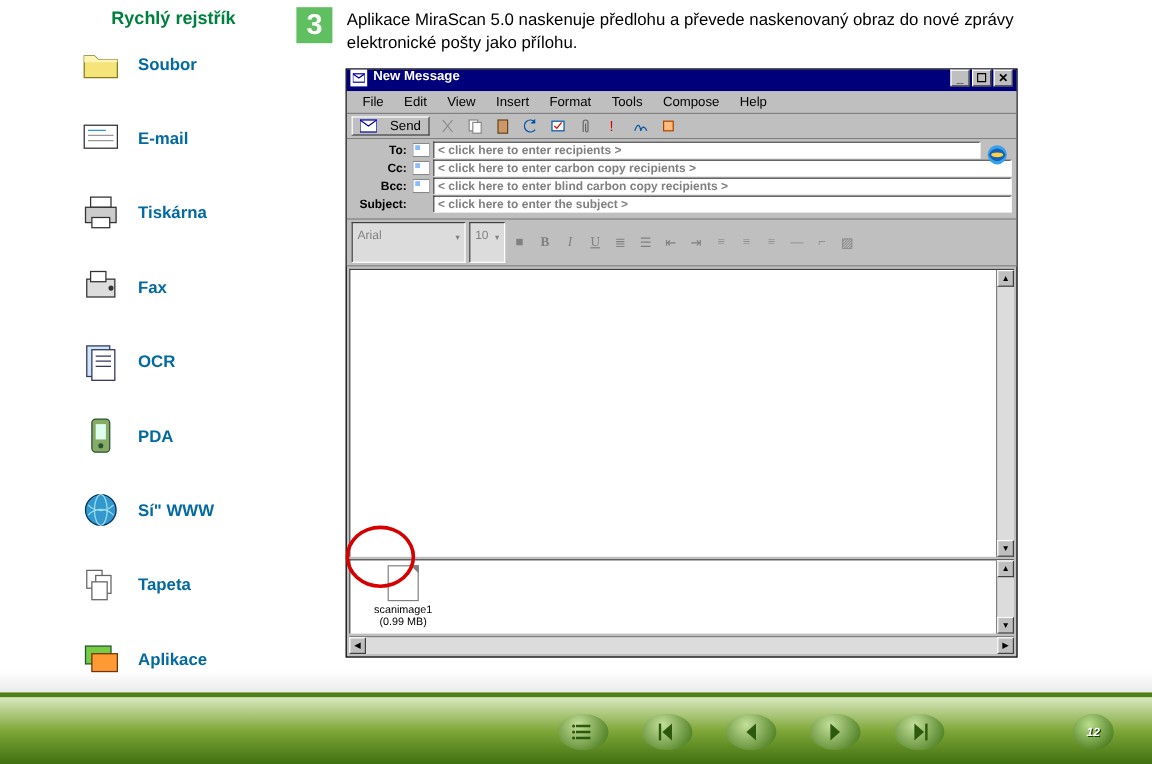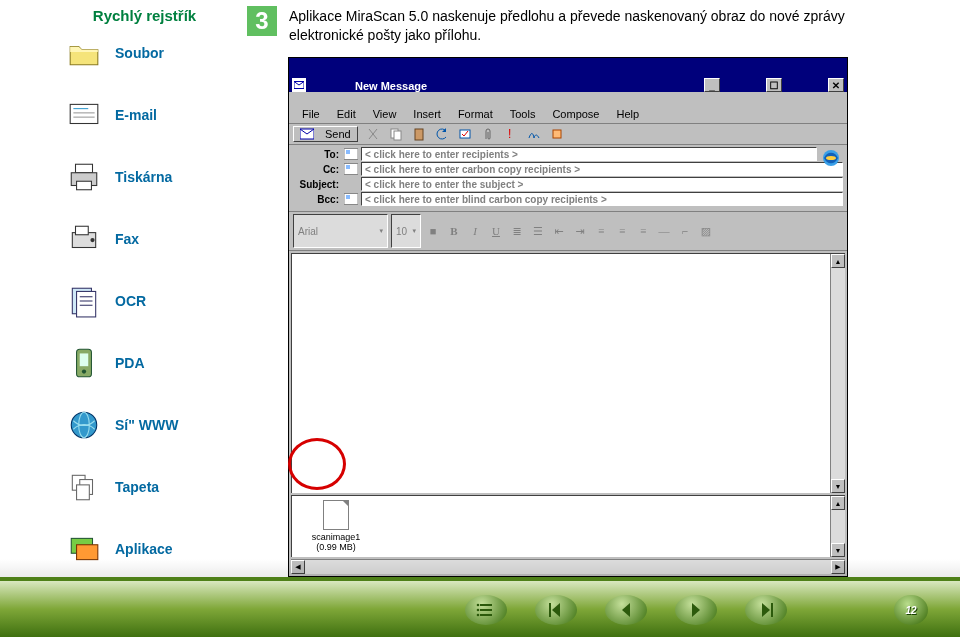--- a/index.html
+++ b/index.html
@@ -89,26 +89,25 @@
     top: 57px;
     width: 560px;
     background: #bfbfbf;
     border: 1px solid #000;
     font-family: Tahoma, Arial, sans-serif;
     font-size: 11px;
   }
   .titlebar {
     background: linear-gradient(#00007b,#00007b);
     color: #fff;
-    height: 34px;
+    height: 18px;
     display: flex;
-    align-items: flex-end;
+    align-items: flex-start;
     padding: 0 3px;
     font-weight: bold;
-    gap: 44px;
   }
   .titlebar .win-ico {
     width: 14px; height: 14px; background:#fff; margin-right:5px; display:flex;align-items:center;justify-content:center;
   }
   .titlebar .spacer { flex: 1; }
   .winbtn {
     width: 16px; height: 14px; background: #bfbfbf;
     border-top: 1px solid #fff; border-left: 1px solid #fff;
     border-right: 1px solid #404040; border-bottom: 1px solid #404040;
     margin-left: 2px;
@@ -117,21 +116,20 @@
     cursor:pointer;
   }
   .menubar {
     display:flex; gap:3px; padding:2px 6px;
     background:#bfbfbf;
     border-bottom: 1px solid #808080;
   }
   .menubar span {
     padding: 1px 7px;
     cursor:pointer;
-    margin-top:13px;
   }
   .tbar {
     display:flex; gap:7px; align-items:center;
     padding:2px 4px;
     border-bottom: 1px solid #808080;
     background:#bfbfbf;
   }
   .sendbtn {
     border-top:1px solid #fff; border-left:1px solid #fff;
     border-right:1px solid #404040; border-bottom:1px solid #404040;
@@ -174,21 +172,21 @@
   .fmtbar {
     display:flex; gap:3px; align-items:center;
     padding:2px 4px;
     border-bottom:1px solid #808080;
     background:#bfbfbf;
   }
   .fmt-drop {
     height:32px; background:#dcdcdc; color:#808080;
     border-top:1px solid #404040; border-left:1px solid #404040;
     border-right:1px solid #fff; border-bottom:1px solid #fff;
-    font-size:10px; padding:16px 4px; display:flex; align-items:center;
+    font-size:10px; padding:16px 4px; display:flex; align-items:flex-end;
   }
   .fmt-drop .arrow { margin-left:auto; font-size:7px; padding-left:5px;}
   .fdrop-font { width:95px; }
   .fdrop-size { width:30px; }
   .fmt-btn {
     width:18px; height:16px; color:#808080;
     display:flex; align-items:center; justify-content:center;
     font-size:11px; font-family: "Times New Roman", serif;
   }
   .body-area {
@@ -513,33 +511,33 @@
         <span class="hdr-lbl">Cc:</span>
         <span class="hdr-ico">
             <svg width="14" height="12">
               <rect width="14" height="11" y="0.5" fill="#fff" stroke="#888"></rect>
               <rect x="2" y="2" width="4" height="4" fill="#8bf"></rect>
             </svg>
           </span>
         <div class="hdr-inp">&lt; click here to enter carbon copy recipients &gt;</div>
       </div>
       <div class="hdr-row">
-        <span class="hdr-lbl">Subject:</span>
-        <span class="hdr-ico"></span>
-        <div class="hdr-inp">&lt; click here to enter the subject &gt;</div>
-      </div>
-      <div class="hdr-row">
         <span class="hdr-lbl">Bcc:</span>
         <span class="hdr-ico">
             <svg width="14" height="12">
               <rect width="14" height="11" y="0.5" fill="#fff" stroke="#888"></rect>
               <rect x="2" y="2" width="4" height="4" fill="#8bf"></rect>
             </svg>
           </span>
         <div class="hdr-inp">&lt; click here to enter blind carbon copy recipients &gt;</div>
+      </div>
+      <div class="hdr-row">
+        <span class="hdr-lbl">Subject:</span>
+        <span class="hdr-ico"></span>
+        <div class="hdr-inp">&lt; click here to enter the subject &gt;</div>
       </div>
     </div>
 
     <div class="fmtbar">
       <div class="fmt-drop fdrop-font">
         <span>Arial</span>
           <span class="arrow">▾</span>
       </div>
       <div class="fmt-drop fdrop-size">
         <span>10</span>

